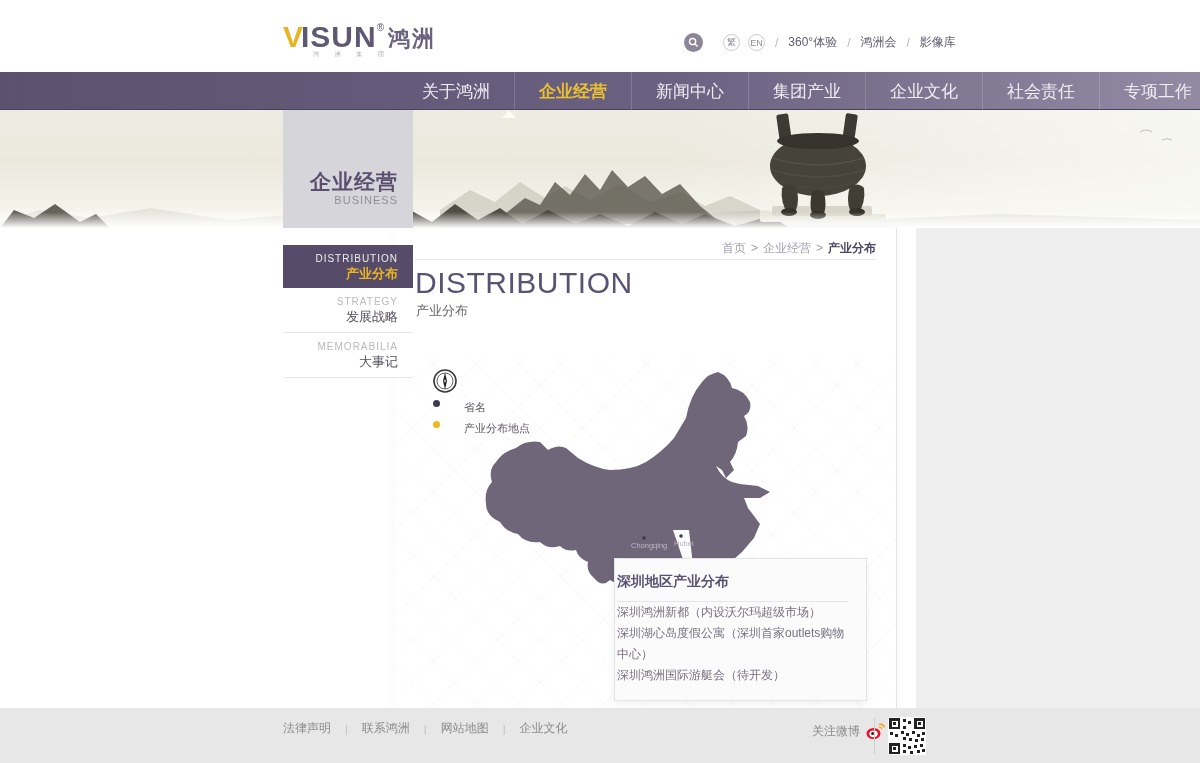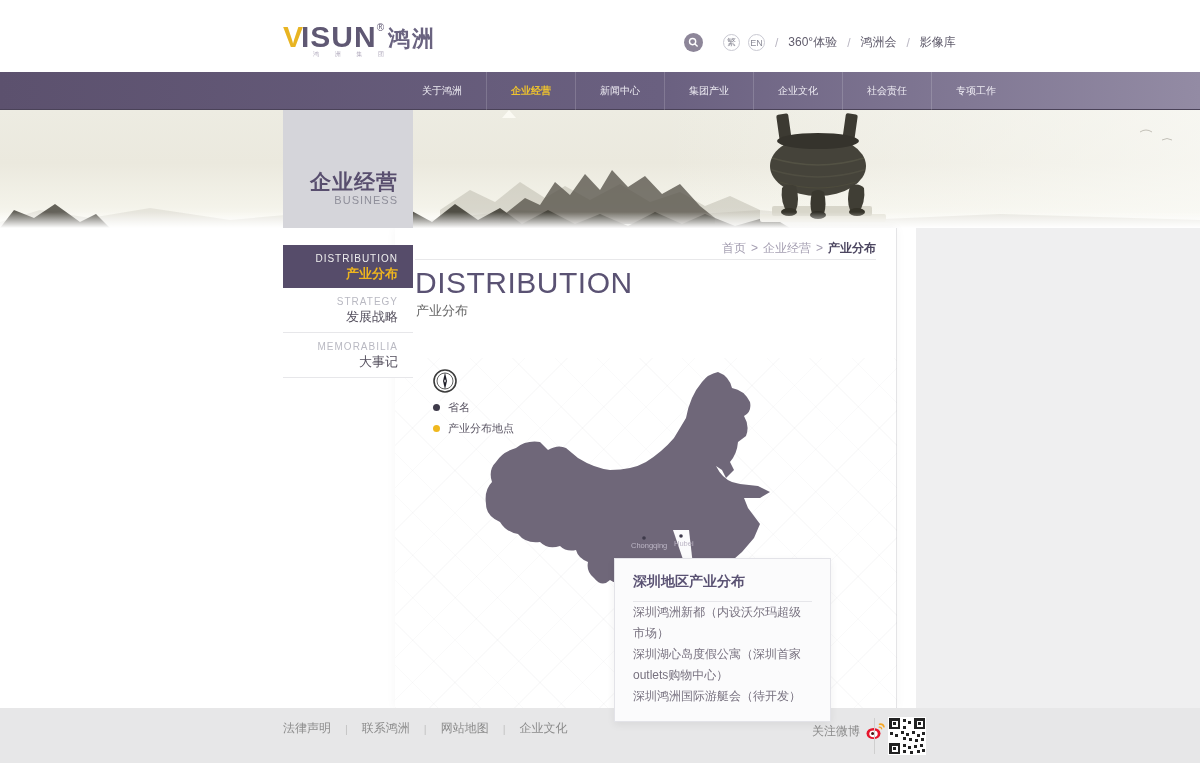--- a/index.html
+++ b/index.html
@@ -16,21 +16,21 @@
   .logo-tagline { position:absolute; left:313px; top:50px; font-size:6px; color:#b0a9bc; letter-spacing:7px; }
   .util { position:absolute; left:684px; top:33px; display:flex; align-items:center; gap:8px; }
   .search-btn { width:19px; height:19px; border-radius:50%; background:#8d8699; display:flex; align-items:center; justify-content:center; cursor:pointer; }
   .lang-circle { width:17px; height:17px; border-radius:50%; border:1px solid #c9c9d2; color:#8a8a96; font-size:9px; display:flex; align-items:center; justify-content:center; cursor:pointer; background:#fff; }
   .util-sep { color:#b9b6c2; font-size:12px; padding:0 2px; }
   .util-link { color:#5f5b6b; font-size:12px; cursor:pointer; white-space:nowrap; }
 
   
   .nav { position:absolute; left:0; top:72px; width:1200px; height:38px; background:linear-gradient(90deg,#5c516e 0%,#6a6080 55%,#938ba4 100%); border-bottom:1px solid #4a4258; display:flex; align-items:center; }
   .nav-inner { position:absolute; left:398px; top:0; height:38px; display:flex; align-items:center; }
-  .nav-item { position:relative; height:38px; display:flex; align-items:center; padding:0 24px; color:#efedf4; font-size:10px; cursor:pointer; white-space:nowrap; }
+  .nav-item { position:relative; height:38px; display:flex; align-items:center; padding:0 24px; color:#efedf4; font-size:17px; cursor:pointer; white-space:nowrap; }
   .nav-item + .nav-item { border-left:1px solid rgba(255,255,255,0.16); }
   .nav-item.active { color:#ecc12f; font-weight:bold; }
   .nav-caret { position:absolute; left:502px; top:110px; width:0; height:0; border-left:7px solid transparent; border-right:7px solid transparent; border-bottom:8px solid #fbfaf3; z-index:6; }
 
   
   .banner { position:absolute; left:0; top:110px; width:1200px; height:118px; overflow:hidden;
     background:linear-gradient(180deg,#edece2 0%,#ebe9de 45%,#f4f3ea 82%,#fdfdf9 100%); }
   .banner-right-light { position:absolute; inset:0; background:linear-gradient(90deg,rgba(255,255,255,0) 55%,rgba(250,250,246,0.75) 100%); }
   .banner svg { position:absolute; left:0; top:0; }
   .banner-fade { position:absolute; left:0; bottom:0; width:100%; height:16px; background:linear-gradient(180deg,rgba(255,255,255,0),#ffffff); }
@@ -56,31 +56,31 @@
   .bc-rule { position:absolute; left:20px; right:20px; top:31px; border-top:1px solid #e8e8ea; }
   .page-title { position:absolute; left:20px; top:38px; font-size:30px; color:#5a5273; letter-spacing:0.5px; }
   .page-sub { position:absolute; left:21px; top:74px; font-size:13px; color:#666; }
 
   .map-zone { position:absolute; left:0; top:130px; width:502px; height:350px;
     background:
       repeating-linear-gradient(45deg, rgba(120,120,130,0.035) 0 1px, transparent 1px 30px),
       repeating-linear-gradient(-45deg, rgba(120,120,130,0.035) 0 1px, transparent 1px 30px); }
   .compass { position:absolute; left:37px; top:10px; }
   .legend { position:absolute; left:38px; top:42px; }
-  .legend-row { display:flex; align-items:center; margin-bottom:6px; }
+  .legend-row { display:flex; align-items:flex-start; margin-bottom:6px;gap:16px; }
   .legend-dot { width:7px; height:7px; border-radius:50%; margin-right:8px; }
   .legend-dot.dark { background:#3e3a4a; }
   .legend-dot.yellow { background:#f0b81e; }
   .legend-label { font-size:11px; color:#5a5563; }
   .china-svg { position:absolute; left:87px; top:8px; }
   .china-svg text { font-family:"Liberation Sans","DejaVu Sans",sans-serif; }
   .prov-label { font-size:7.5px; fill:#bdb7c6; }
   .marker-label { font-size:11px; font-weight:bold; fill:#22222c; }
 
-  .infobox { position:absolute; left:219px; top:200px; width:217px; background:#fbfbfc; border:1px solid #e3e3e8; box-shadow:0 3px 8px rgba(0,0,0,0.06); padding:14px 18px 14px 18px; z-index:4; }
+  .infobox { position:absolute; left:219px; top:200px; width:253px; background:#fbfbfc; border:1px solid #e3e3e8; box-shadow:0 3px 8px rgba(0,0,0,0.06); padding:14px 18px 14px 2px; z-index:4; }
   .infobox-title { font-size:14px; font-weight:bold; color:#5a5273; padding-bottom:10px; border-bottom:1px solid #e6e6ea; }
   .infobox-item { font-size:12px; color:#77717f; line-height:21px; cursor:pointer; }
   .infobox-item:first-of-type { margin-top:8px; }
 
   
   .footer { position:absolute; left:0; top:708px; width:1200px; height:55px; background:#e7e7e8; }
   .footer-links { position:absolute; left:283px; top:12px; display:flex; align-items:center; font-size:12px; color:#8b8b8b; }
   .footer-link { cursor:pointer;font-family:Liberation Serif, serif; }
   .footer-sep { color:#c3c3c3; padding:0 14px; font-size:11px; }
   .footer-copy { position:absolute; left:283px; top:31px; font-size:11px; color:#ababab; }

